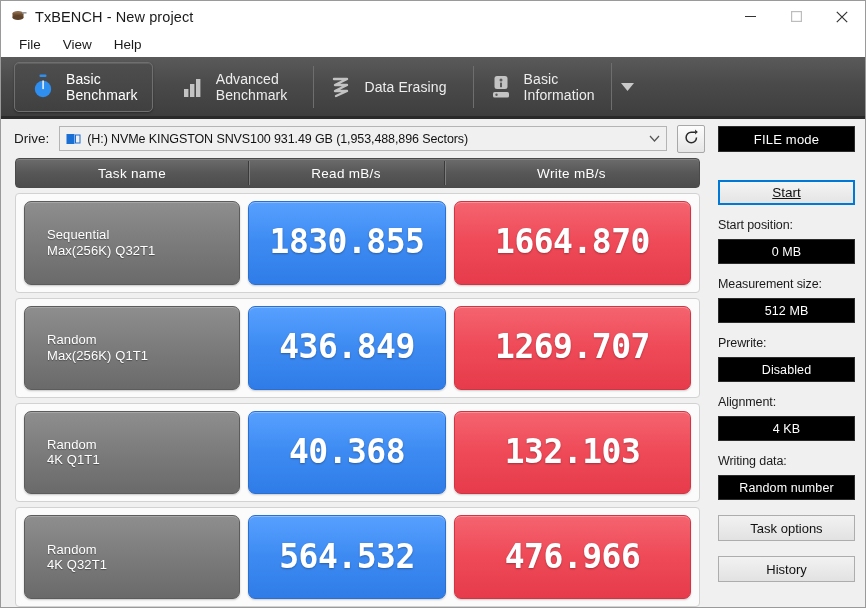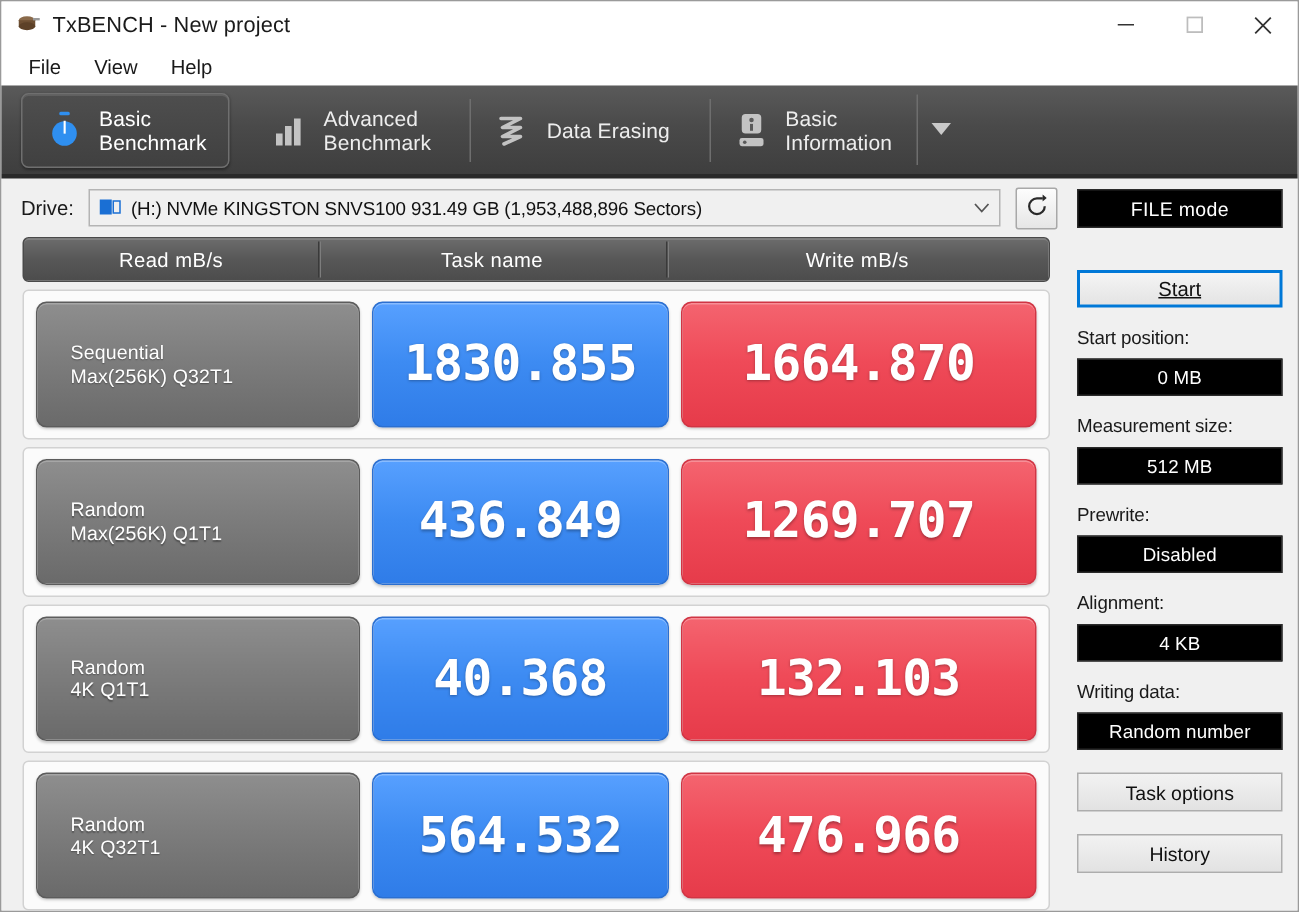--- a/index.html
+++ b/index.html
@@ -595,22 +595,22 @@
             <svg width="17" height="17" viewBox="0 0 17 17">
               <path d="M13.5 9.5 A5.2 5.2 0 1 1 8.3 4.3 L12.2 4.3" fill="none" stroke="#2a2a2a" stroke-width="1.5"></path>
               <path d="M12.1 1.6 L12.1 6.4 L14.8 4.0 Z" fill="#2a2a2a"></path>
             </svg>
           </span>
         </div>
       </div>
 
       <div class="results-wrap">
         <div class="table-head">
+          <div class="th col-task">Task name</div>
           <div class="th col-read">Read mB/s</div>
-          <div class="th col-task">Task name</div>
           <div class="th col-write">Write mB/s</div>
         </div>
 
         <div class="rows">
 
           <div class="row-card">
             <div class="task-tile">
               <span class="task-text">Sequential
 Max(256K) Q32T1</span>
             </div>

